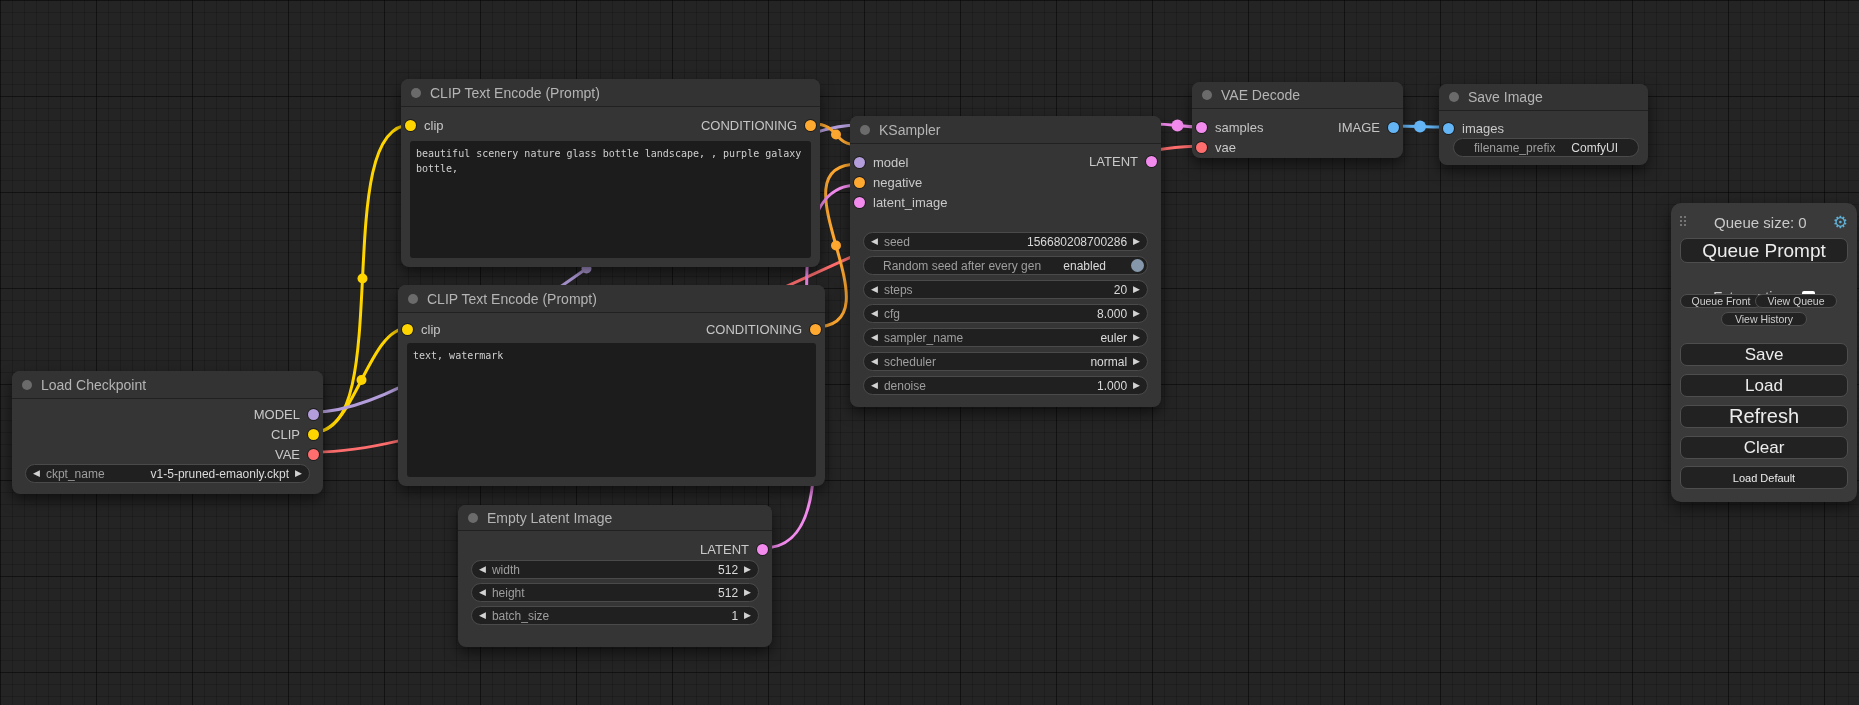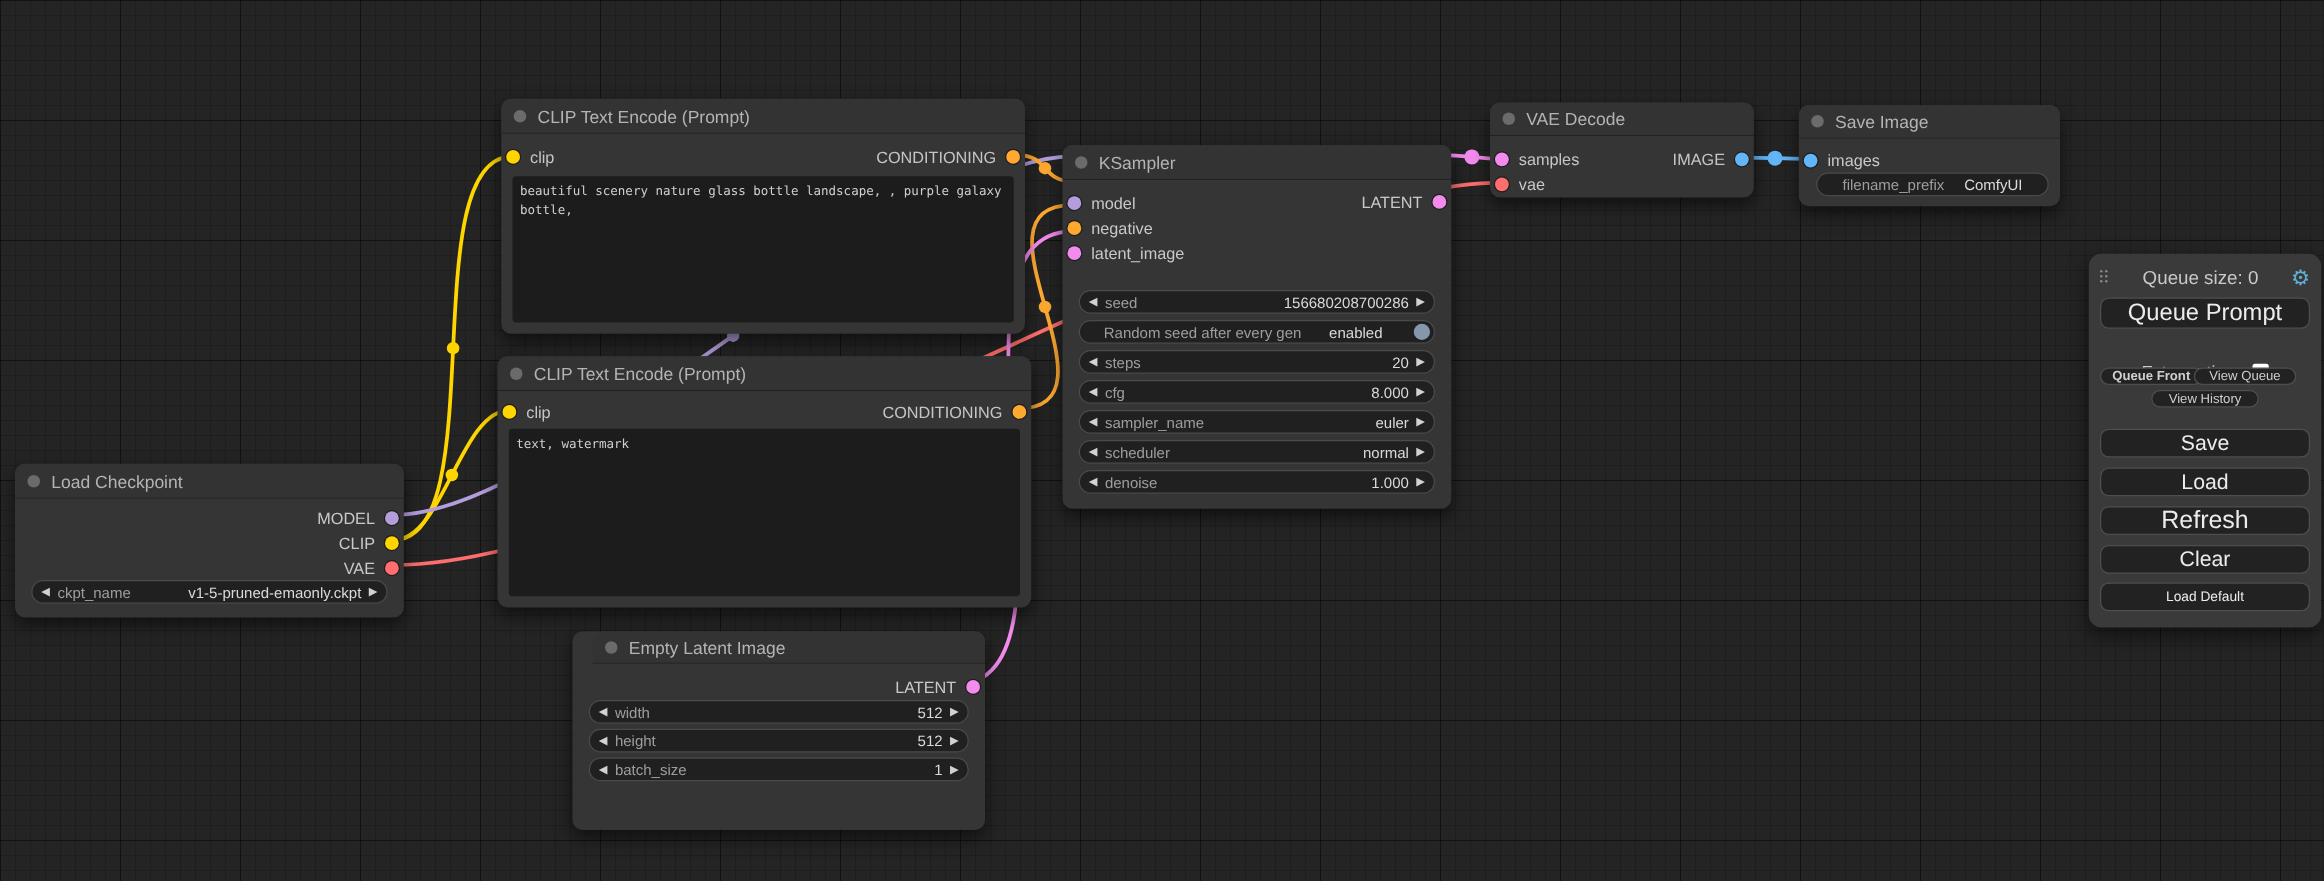--- a/index.html
+++ b/index.html
@@ -155,21 +155,21 @@
         <span class="plabel">clip</span>
       </span>
       <span class="side">
         <span class="plabel">CONDITIONING</span>
         <span class="pdot" style="width: 11px; height: 11px; border-radius: 50%; box-shadow: rgba(0, 0, 0, 0.45) 0px 0px 0px 1px; background-color: rgb(255, 169, 49);"></span>
       </span>
     </div>
     <textarea class="prompt-text" style="left: 9px; top: 58px; width: 409px; height: 134px;" spellcheck="false">text, watermark</textarea>
   </div>
 
-  <div class="node" style="left:458px;top:505px;width:314px;height:159px;padding-left:16px;">
+  <div class="node" style="left:458px;top:505px;width:314px;height:142px;">
     <div class="ntitle" style="height:25px;">
       <span class="tdot"></span>
       <span>Empty Latent Image</span>
     </div>
     <div class="prow out" style="margin-top:8px;">
       <span class="plabel">LATENT</span>
       <span class="pdot" style="background-color: rgb(243, 139, 238);"></span>
     </div>
     <div class="widget" style="left:13px;right:13px;top:55px;">
       <span class="warr">◀</span>
@@ -305,21 +305,21 @@
           <i></i>
         </span>
       <span class="qsize">Queue size: 0</span>
       <span class="gear" style="color: rgb(95, 176, 215);">⚙</span>
     </div>
     <div class="qbtn" style="top:35px;height:25px;font-size:19px;">Queue Prompt</div>
     <div class="extra-row">
       <span>Extra options</span>
       <span class="checkbox"></span>
     </div>
-    <div class="qbtn-sm" style="left:9px;top:91px;width:82px;font-weight:bold;">Queue Front</div>
+    <div class="qbtn-sm" style="left:9px;top:91px;width:82px;">Queue Front</div>
     <div class="qbtn-sm" style="left:84px;top:91px;width:82px;">View Queue</div>
     <div class="qbtn-sm" style="left:50px;top:109px;width:86px;">View History</div>
     <div class="qbtn" style="top:140px;height:23px;font-size:17px;">Save</div>
     <div class="qbtn" style="top:171px;height:23px;font-size:17px;">Load</div>
     <div class="qbtn" style="top:202px;height:23px;font-size:20px;">Refresh</div>
     <div class="qbtn" style="top:233px;height:23px;font-size:17px;">Clear</div>
     <div class="qbtn" style="top:263px;height:23px;font-size:11px;">Load Default</div>
   </div>
 
 </div>

